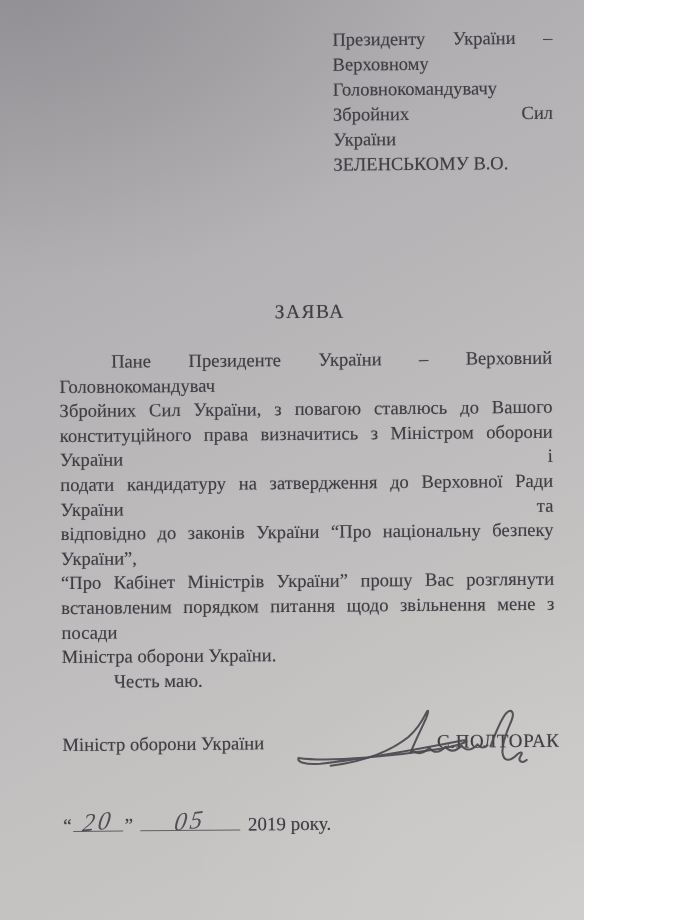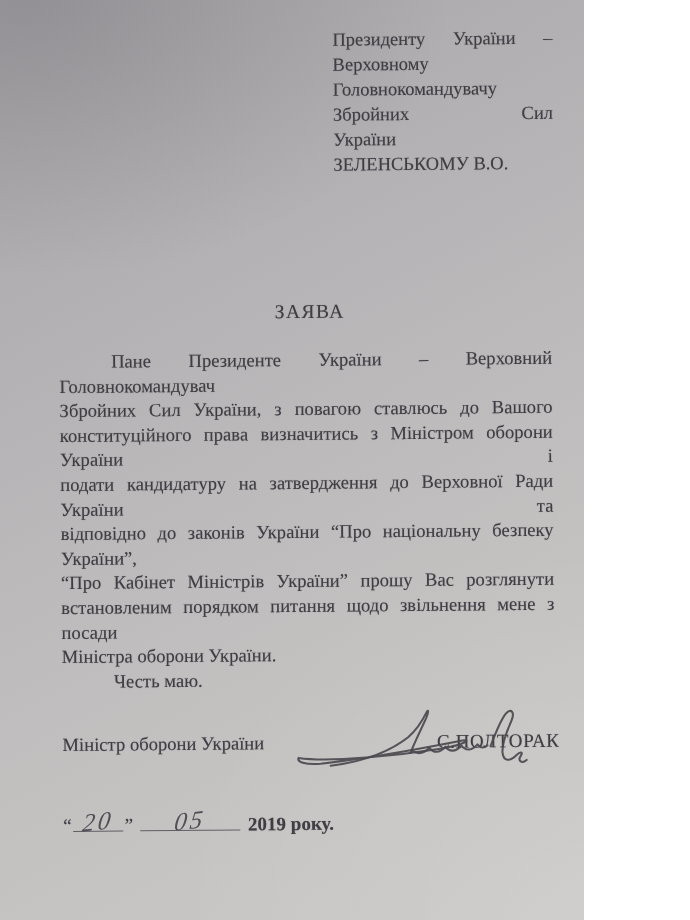--- a/index.html
+++ b/index.html
@@ -58,21 +58,21 @@
     vertical-align:baseline;
   }
   .blank.day{width:50px;margin:0 1px;}
   .blank.month{width:100px;margin-left:6px;}
   .hand{
     position:absolute;left:50%;bottom:-3px;line-height:1;white-space:nowrap;
     transform:translateX(-50%) rotate(-6deg) skewX(-14deg);
     font-size:25px;font-style:italic;letter-spacing:3px;
     color:#514f56;text-shadow:none;
   }
-  .year{margin-left:8px;font-weight:bold;}
+  .year{margin-left:8px;}
 </style>
 </head>
 <body>
 
 <div class="photo">
   <div class="vignette"></div>
 
   <div class="sheet">
 
     <div class="recipient">

